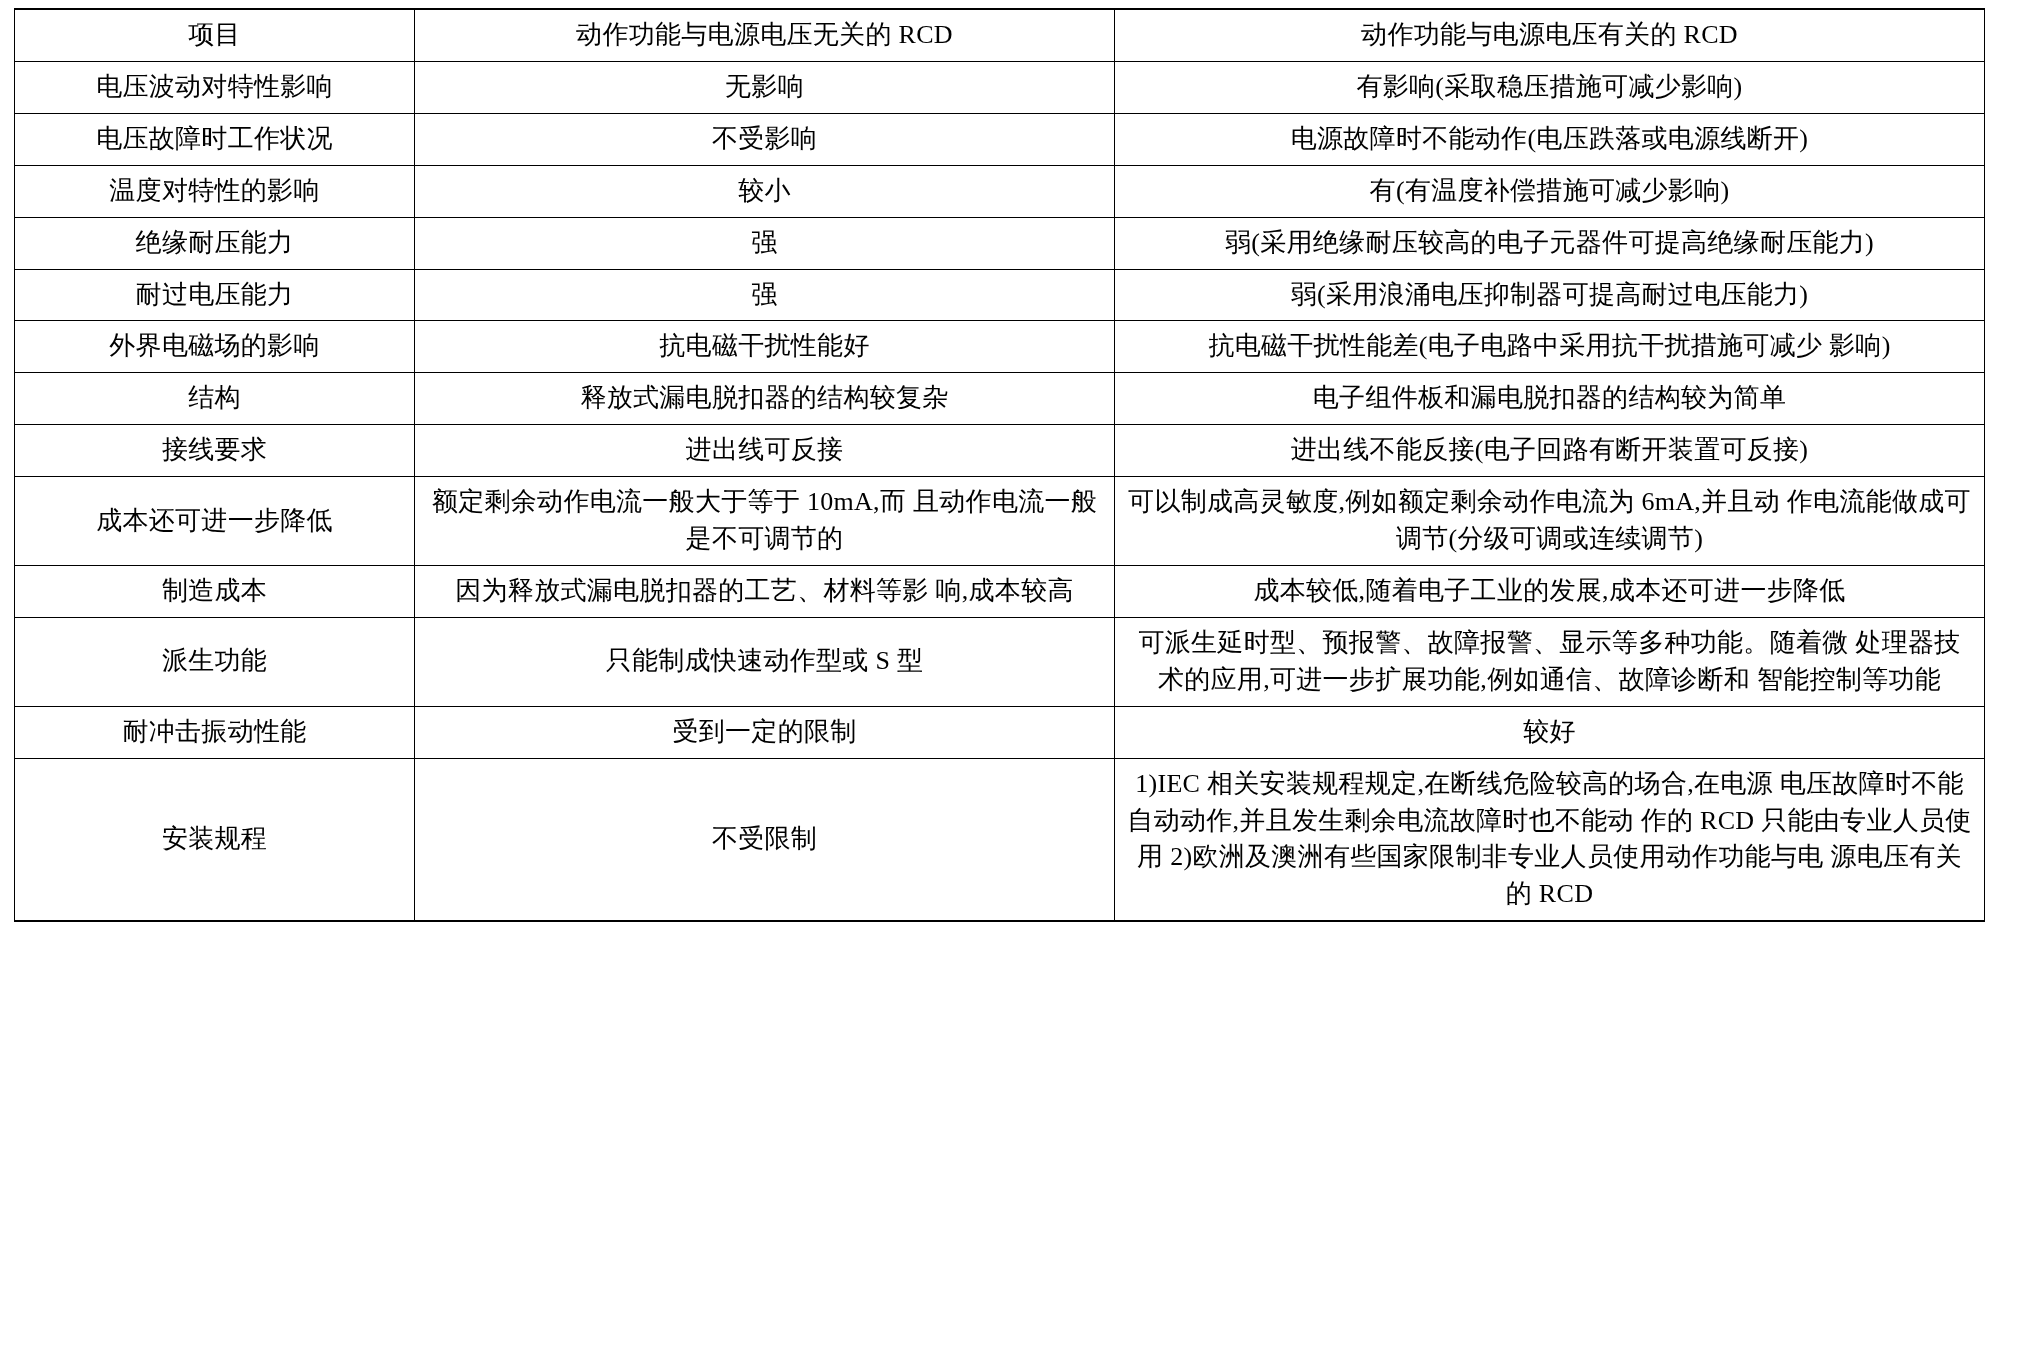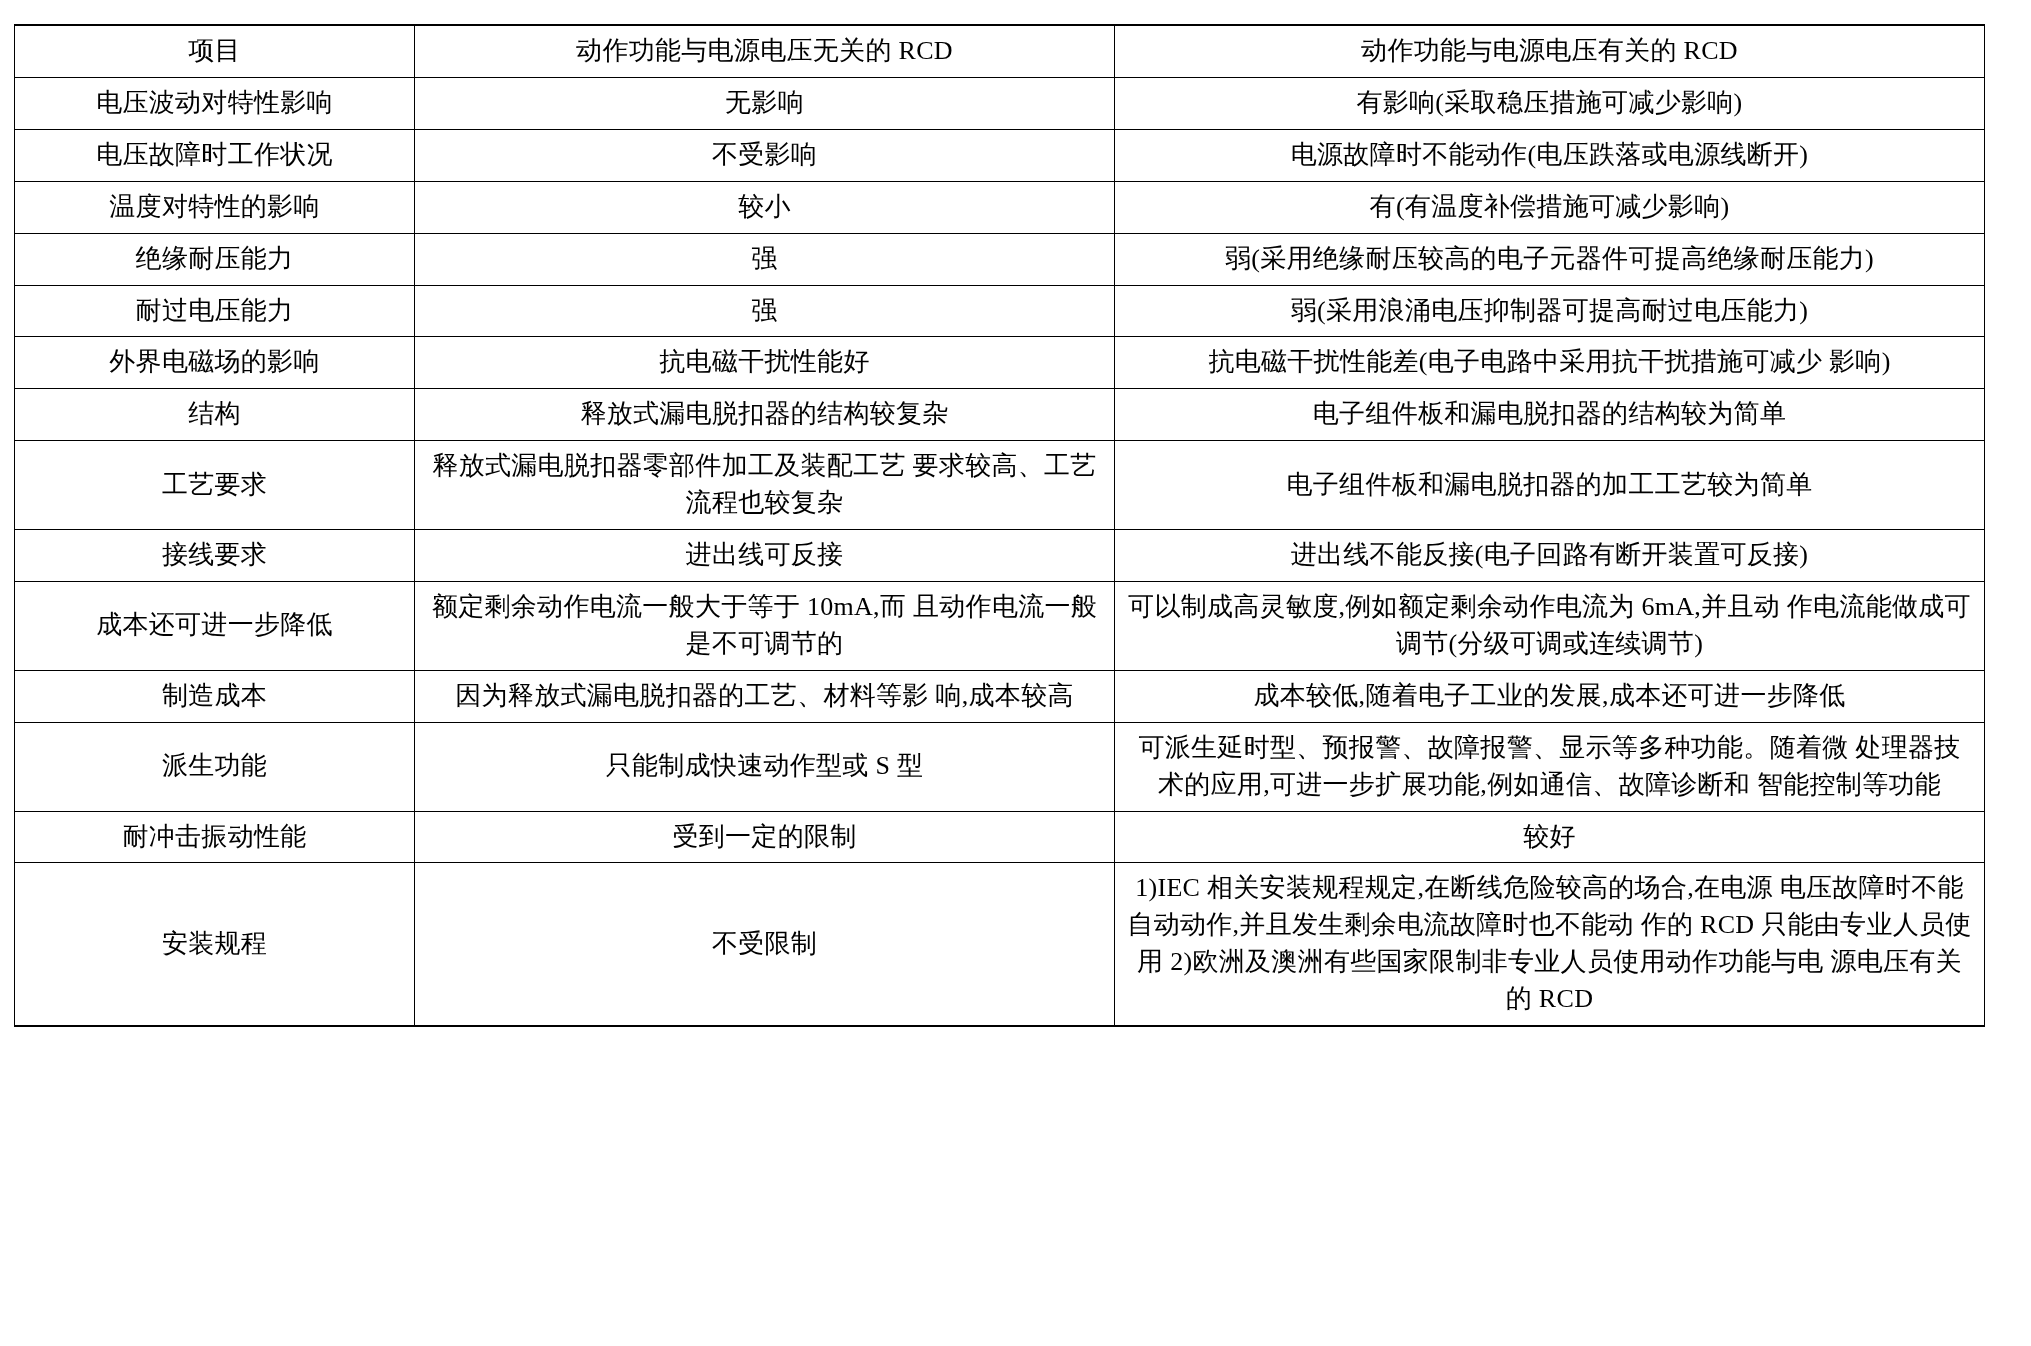--- a/index.html
+++ b/index.html
@@ -14,21 +14,21 @@
   }
   .page {
     width: 2031px;
     min-height: 1346px;
     padding: 0;
     box-sizing: border-box;
   }
   table.rcd-table {
     border-collapse: collapse;
     width: 1970px;
-    margin: 24px 0 0 14px;
+    margin: 8px 0 0 14px;
     table-layout: fixed;
   }
   table.rcd-table col.c0 { width: 400px; }
   table.rcd-table col.c1 { width: 700px; }
   table.rcd-table col.c2 { width: 870px; }
 
   table.rcd-table td, table.rcd-table th {
     border: 1px solid #000000;
     padding: 7px 12px;
     font-size: 26px;
@@ -109,26 +109,20 @@
           <td class="col-a center">抗电磁干扰性能好</td>
           <td class="col-b">抗电磁干扰性能差(电子电路中采用抗干扰措施可减少
 影响)</td>
         </tr>
         <tr>
           <td class="col-item">结构</td>
           <td class="col-a center">释放式漏电脱扣器的结构较复杂</td>
           <td class="col-b center">电子组件板和漏电脱扣器的结构较为简单</td>
         </tr>
         <tr>
-          <td class="col-item">工艺要求</td>
-          <td class="col-a">释放式漏电脱扣器零部件加工及装配工艺
-要求较高、工艺流程也较复杂</td>
-          <td class="col-b center">电子组件板和漏电脱扣器的加工工艺较为简单</td>
-        </tr>
-        <tr>
           <td class="col-item">接线要求</td>
           <td class="col-a center">进出线可反接</td>
           <td class="col-b center">进出线不能反接(电子回路有断开装置可反接)</td>
         </tr>
         <tr>
           <td class="col-item">成本还可进一步降低</td>
           <td class="col-a">额定剩余动作电流一般大于等于 10mA,而
 且动作电流一般是不可调节的</td>
           <td class="col-b">可以制成高灵敏度,例如额定剩余动作电流为 6mA,并且动
 作电流能做成可调节(分级可调或连续调节)</td>

